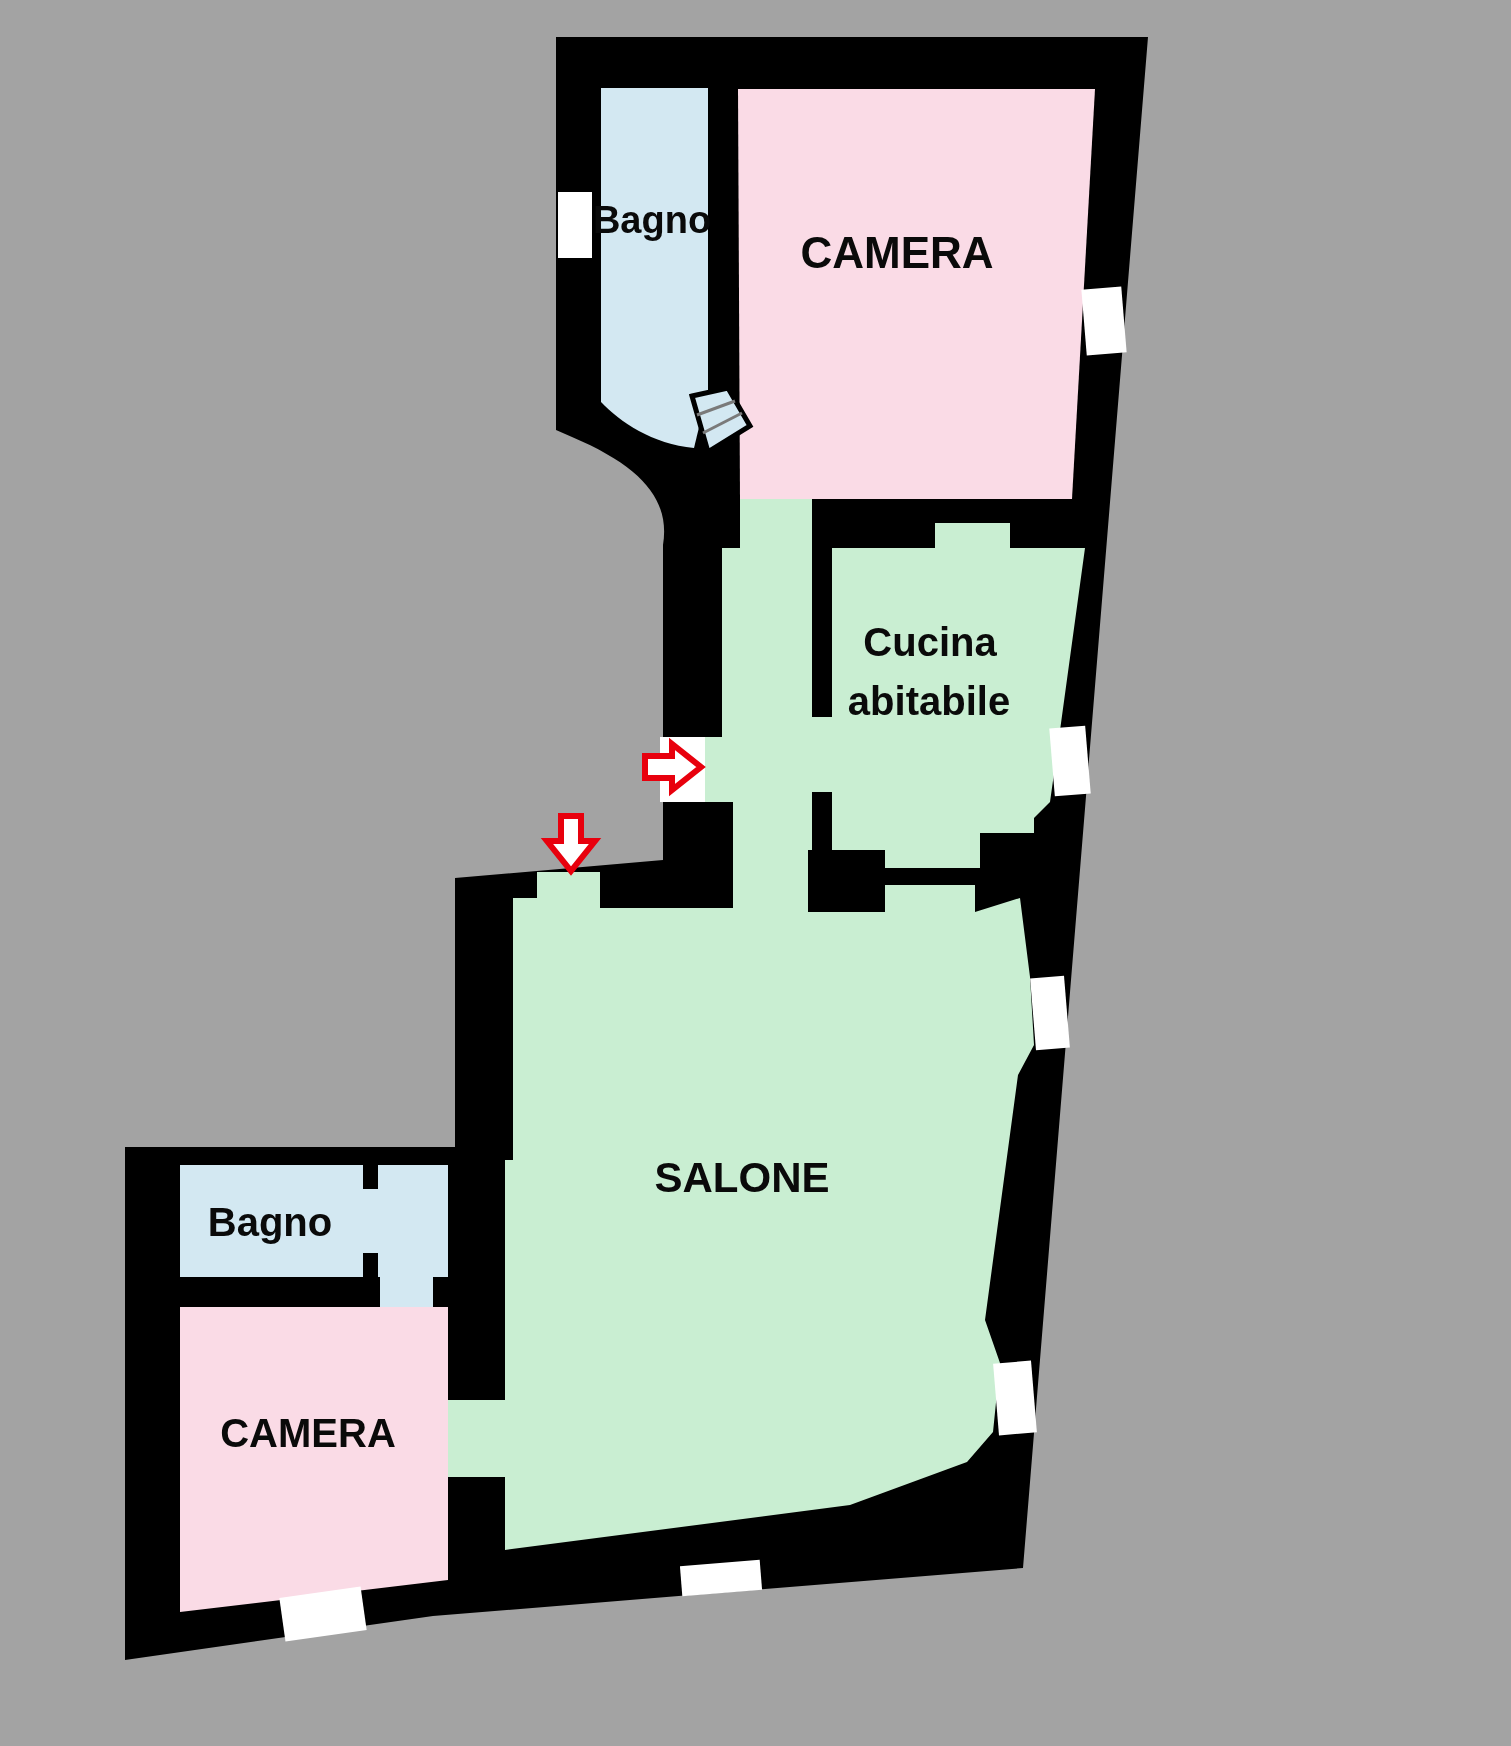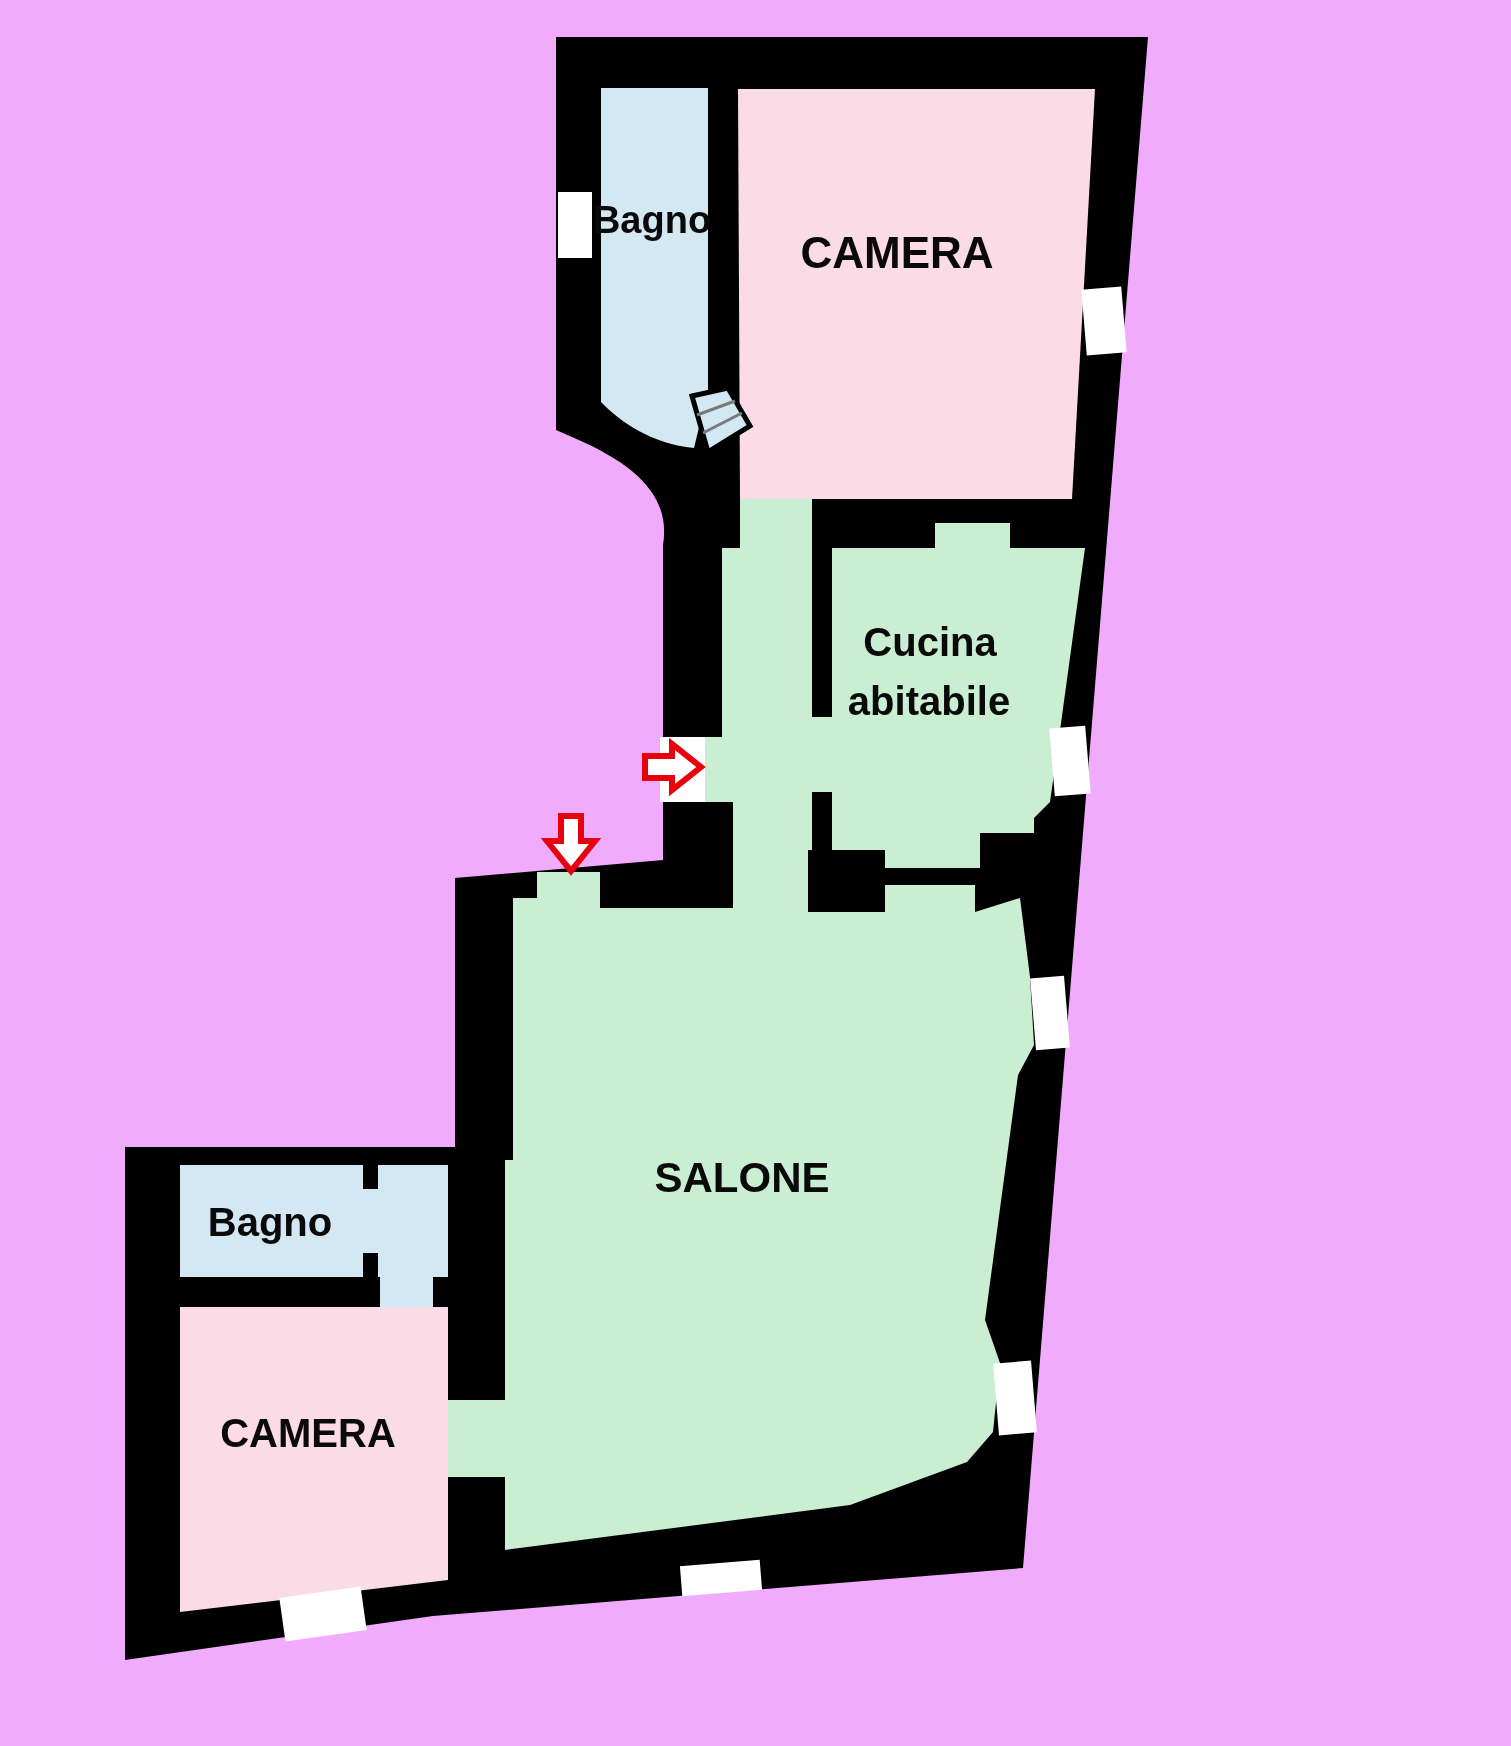--- a/index.html
+++ b/index.html
@@ -1,16 +1,16 @@
 <!DOCTYPE html>
 <html><head>
 <meta charset="utf-8">
 <style>
   html,body{margin:0;padding:0;background:#ffffff;}
-  .stage{position:relative;width:1511px;height:1746px;background:#f0abfc;overflow:hidden;}
+  .stage{position:relative;width:1511px;height:1746px;background:#a3a3a3;overflow:hidden;}
   svg{position:absolute;left:0;top:0;}
   svg text{
     font-family:"Liberation Sans", sans-serif;
     font-weight:bold;
     fill:#0a0a0a;
     text-anchor:middle;
   }
 </style>
 </head>
 <body>

